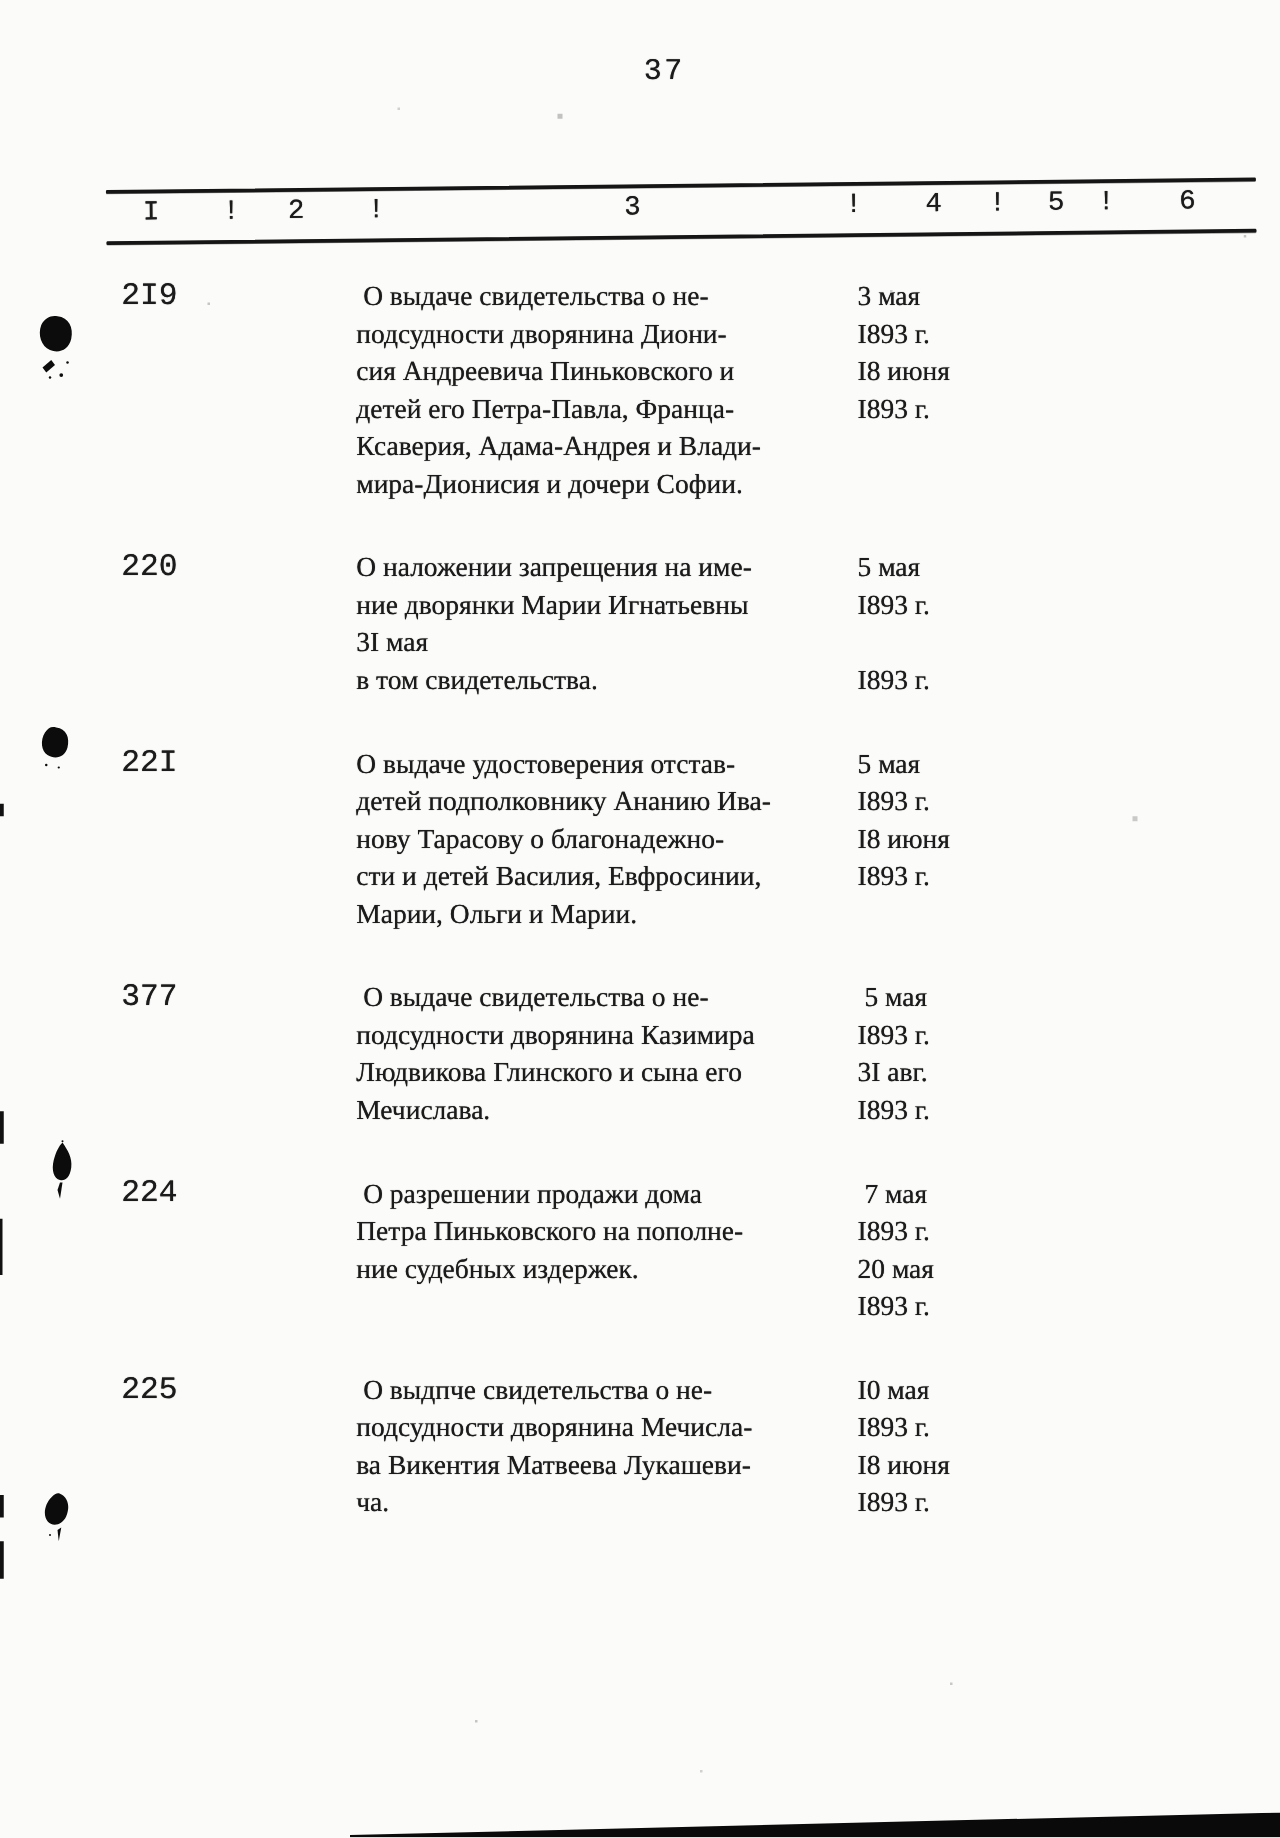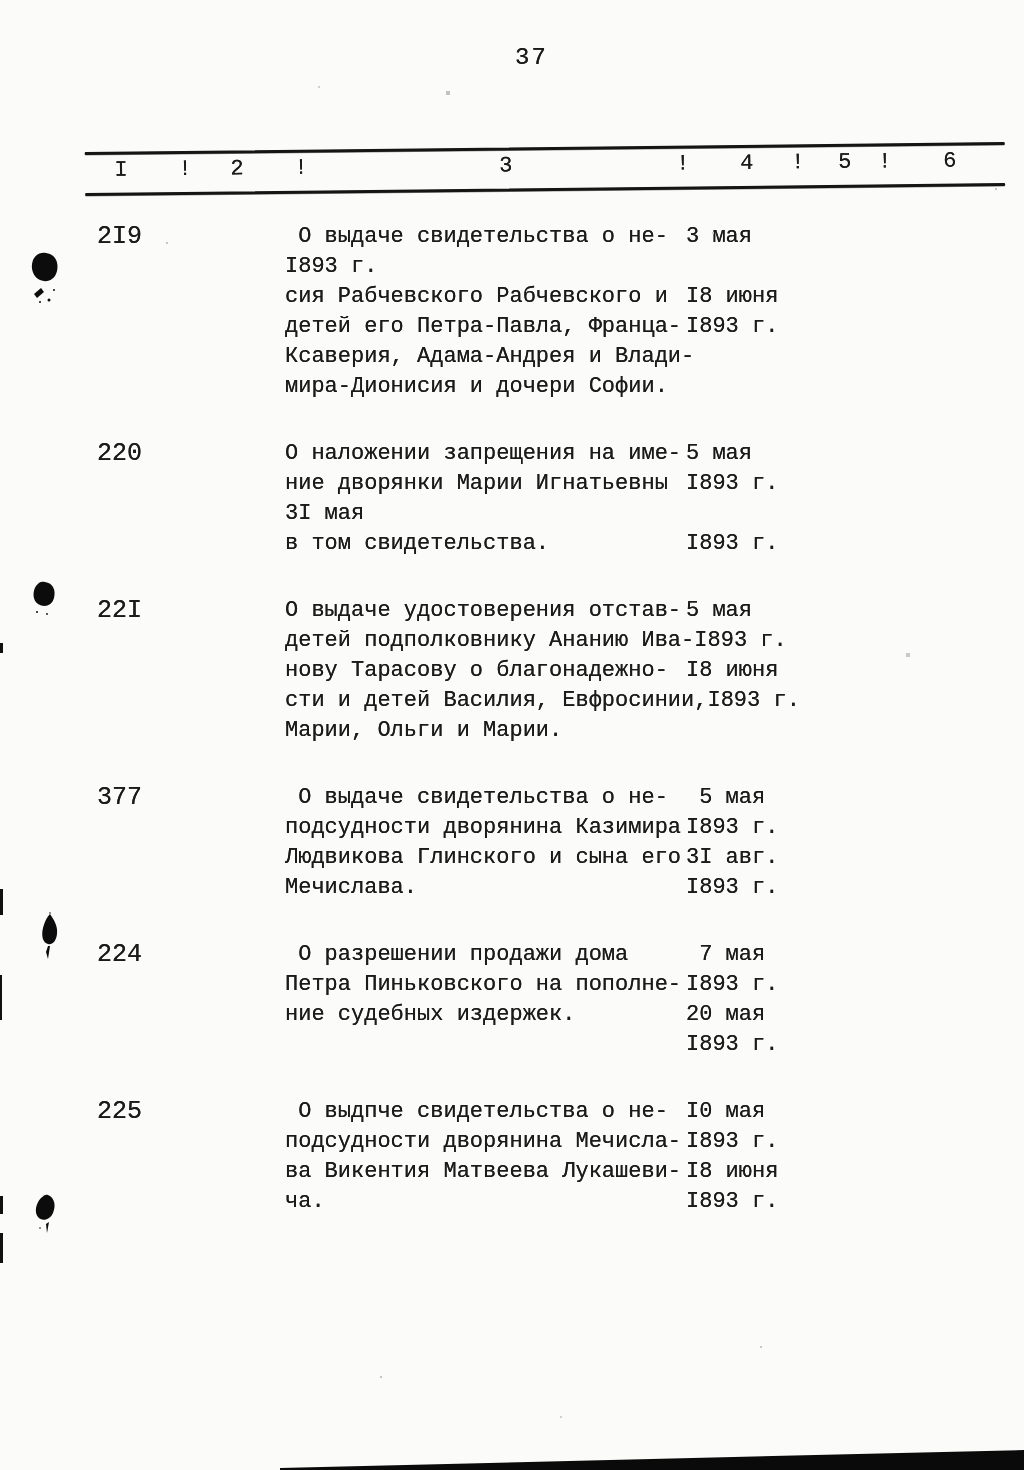--- a/index.html
+++ b/index.html
@@ -38,21 +38,21 @@
     font-size:22px;line-height:26px;
   }
   
   .tbody{position:absolute;left:0;top:222px;width:1024px;}
   .entry{position:relative;margin-bottom:37px;}
   .num{
     position:absolute;left:97px;top:0;
     font-size:25px;line-height:30px;white-space:pre;
   }
   .lines{margin-left:285px;}
-  .line{display:flex;height:30px;font-size:22px;line-height:30px;}
+  .line{display:flex;height:30px;font-size:22px;line-height:30px;font-family:Liberation Serif, serif;}
   .d{white-space:pre;min-width:401px;}
   .t{white-space:pre;}
   
   .blot{position:absolute;}
   .blot svg{display:block;}
   .edge-strip{position:absolute;left:0;background:#111;}
   .bottom-edge{
     position:absolute;left:0;top:1448px;width:1024px;height:22px;
     background:#0a0a0a;
     clip-path:polygon(280px 20px,1024px 2px,1024px 22px,280px 22px);
@@ -96,24 +96,25 @@
 
   <div class="tbody">
     <div class="entry">
       <span class="num">2I9</span>
       <div class="lines">
           <div class="line">
             <span class="d"> О выдаче свидетельства о не-</span>
             <span class="t">3 мая</span>
           </div>
           <div class="line">
-            <span class="t">I893 г.</span>
-          </div>
-          <div class="line">
-            <span class="d">сия Рабчевского Рабчевского и</span>
+            <span class="d">подсудности дворянина Диони-</span>
+            <span class="t">I893 г.</span>
+          </div>
+          <div class="line">
+            <span class="d">сия Андреевича Пиньковского и</span>
             <span class="t">I8 июня</span>
           </div>
           <div class="line">
             <span class="d">детей его Петра-Павла, Франца-</span>
             <span class="t">I893 г.</span>
           </div>
           <div class="line">
             <span class="d">Ксаверия, Адама-Андрея и Влади-</span>
             <span class="t"></span>
           </div>

